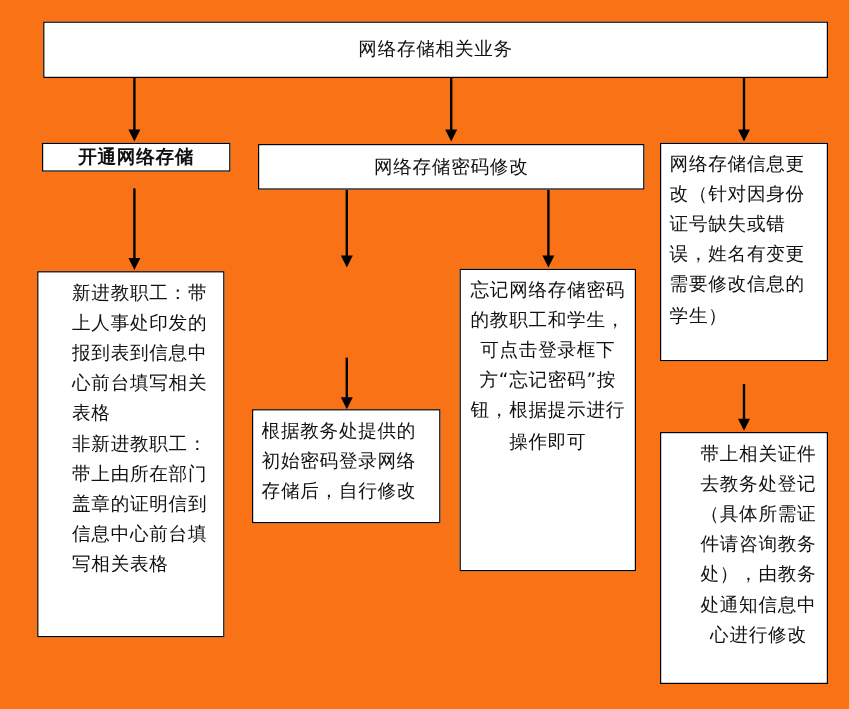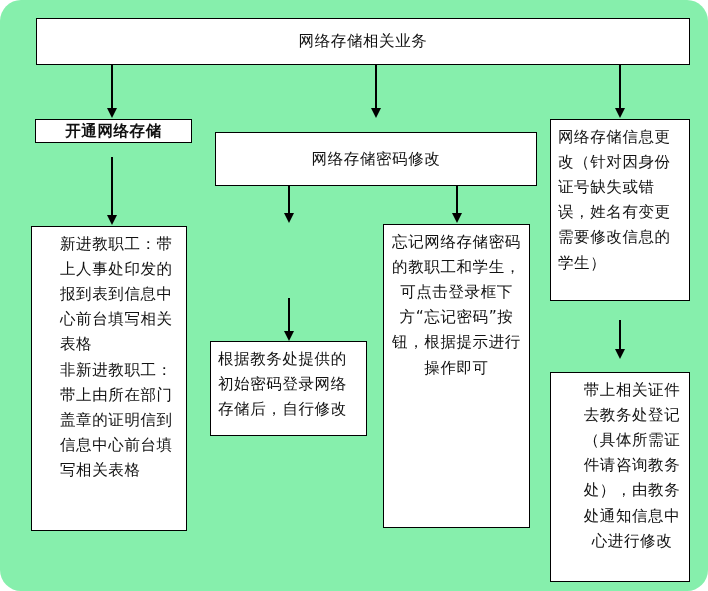--- a/index.html
+++ b/index.html
@@ -8,23 +8,22 @@
     background: #ffffff;
   }
   body {
     font-family: "DejaVu Sans", "Liberation Sans", sans-serif;
     color: #000000;
   }
   #flowchart-canvas {
     position: relative;
     width: 708px;
     height: 591px;
-    background: #86efac;
+    background: #f97316;
     overflow: hidden;
-    border-radius: 21px;
   }
   .node {
     position: absolute;
     box-sizing: border-box;
     border: 1.3px solid #000000;
     background: #ffffff;
     display: flex;
     align-items: flex-start;
     justify-content: center;
     font-size: 15.5px;
@@ -58,22 +57,21 @@
     left: 35px;
     top: 119px;
     width: 157px;
     height: 24px;
     font-weight: bold;
   }
   #node-password-change {
     left: 215px;
     top: 120px;
     width: 322px;
-    height: 54px;
-    margin-top: 12px;
+    height: 38px;
   }
   #node-info-change {
     left: 550px;
     top: 119px;
     width: 140px;
     height: 182px;
   }
   
   #node-staff-procedure {
     left: 31px;
@@ -91,25 +89,25 @@
   #node-login-self-change {
     left: 210px;
     top: 341px;
     width: 157px;
     height: 95px;
   }
   #node-forgot-password {
     left: 383px;
     top: 224px;
     width: 147px;
-    height: 304px;
+    height: 252px;
   }
   #node-registry-procedure {
     left: 550px;
-    top: 372px;
+    top: 360px;
     width: 140px;
     height: 210px;
     padding-left: 31px;
   }
   
   .conn {
     position: absolute;
     background: #000000;
     z-index: 1;
   }

